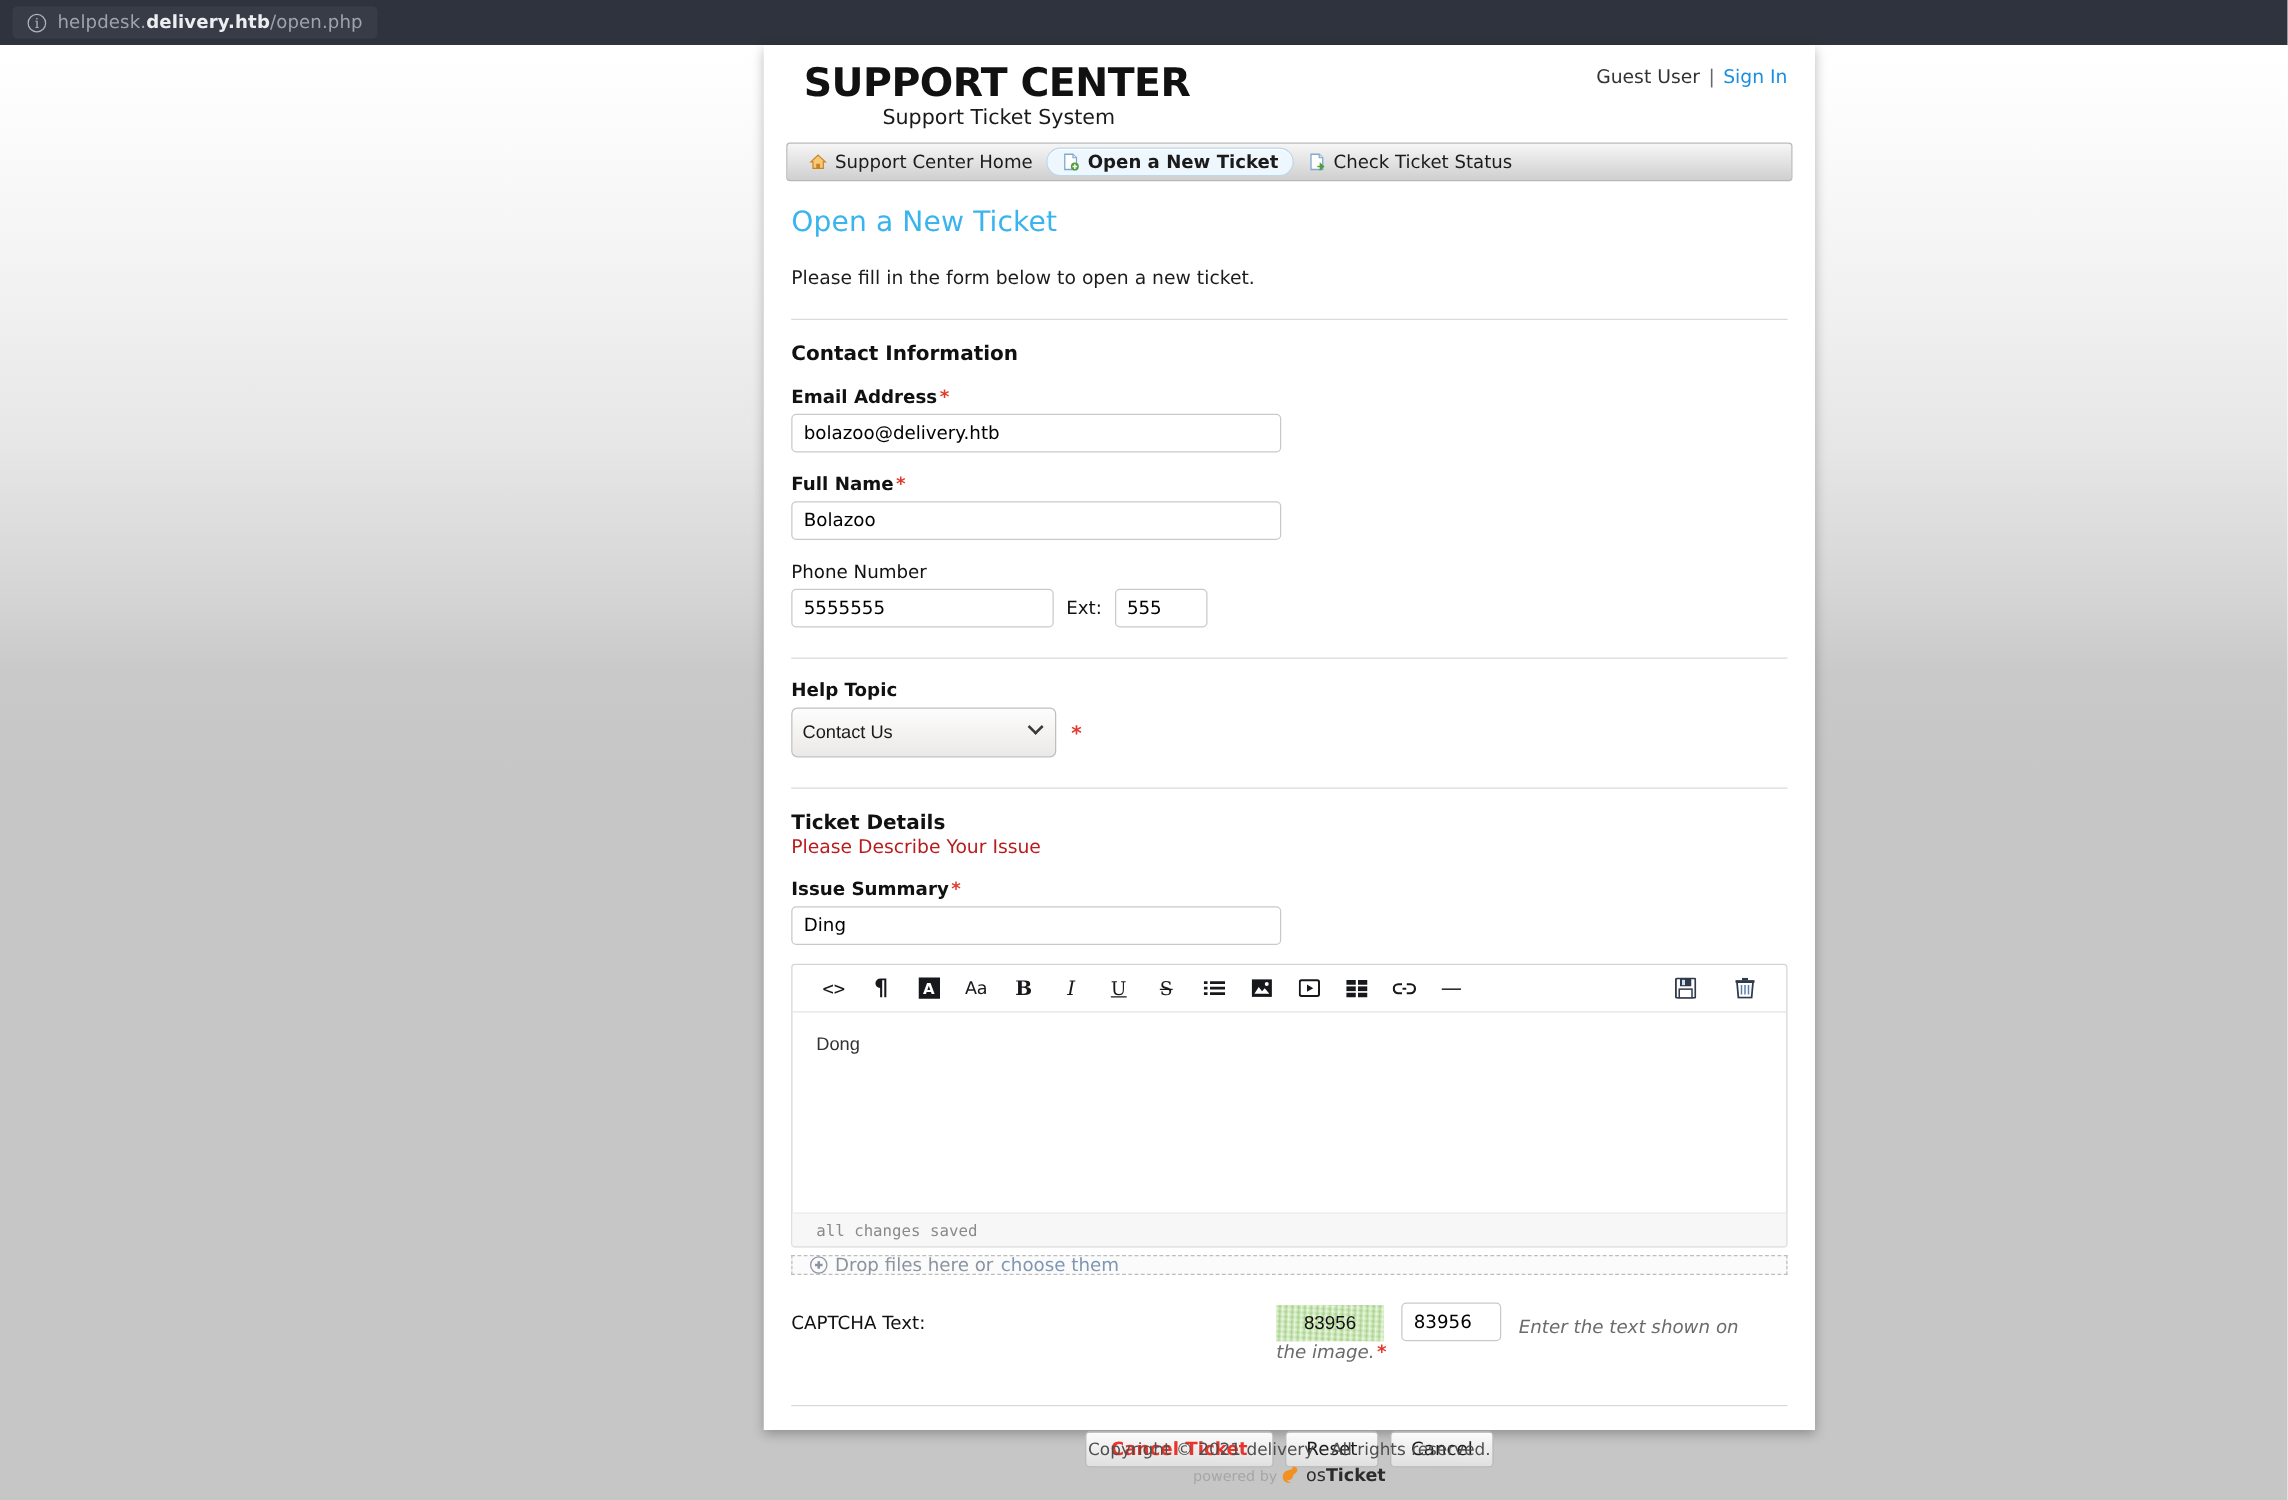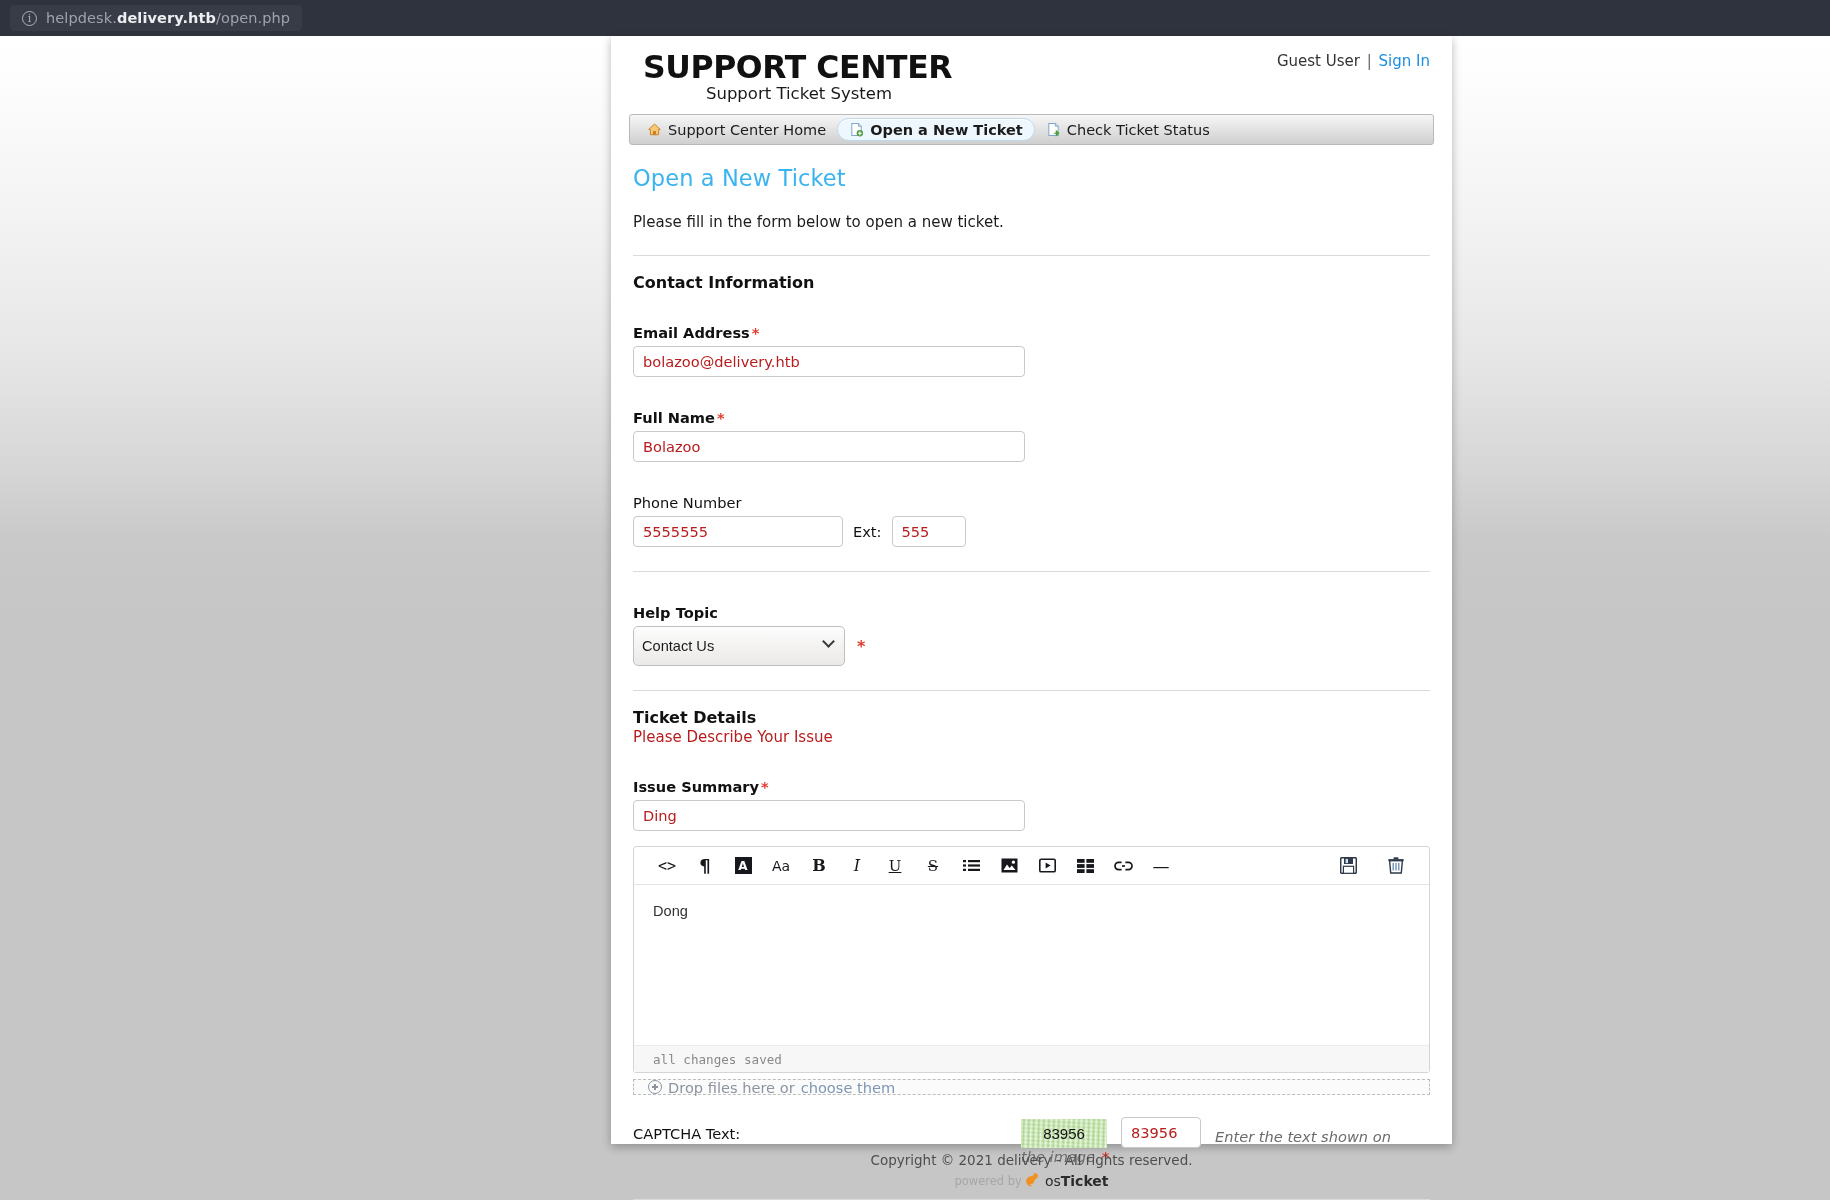--- a/index.html
+++ b/index.html
@@ -122,35 +122,35 @@
   }
   .lead { font-size: 15px; color: #1c1c1c; margin: 22px 0 0 0; }
   hr.sep {
     border: none; border-top: 1px solid #dadada;
     margin: 24px 0 0 0;
   }
 
   .sec-head { font-size: 16px; font-weight: 700; color: #111; margin: 17px 0 0 0; }
   .sec-sub  { font-size: 15px; color: #b91c1c; margin: 1px 0 0 0; }
 
-  .field { margin-top: 32px; }
+  .field { margin-top: 17px; }
   .flabel {
     font-size: 14.6px; font-weight: 700; color: #111;
     display: block; margin-bottom: 5px;
   }
   .flabel.optional { font-weight: 400; }
   .req { color: #e23b2e; font-weight: 700; margin-left: 2px; }
 
   input.txt {
     height: 31px;
     border: 1px solid #c9c9c9;
     border-radius: 4px;
     background: #fff;
     font-size: 14.6px;
-    color: #b91c1c;
+    color: #000000;
     padding: 0 9px;
     font-family: "DejaVu Sans", sans-serif;
     outline: none;
   }
   .w-main  { width: 392px; }
   .w-phone { width: 210px; }
   .w-ext   { width: 74px; }
   .inline-row { display: flex; align-items: center; gap: 10px; }
   .ext-label { font-size: 14.6px; color: #111; }
 

